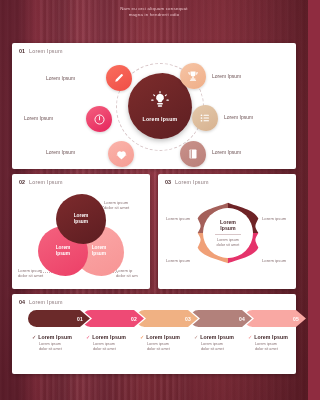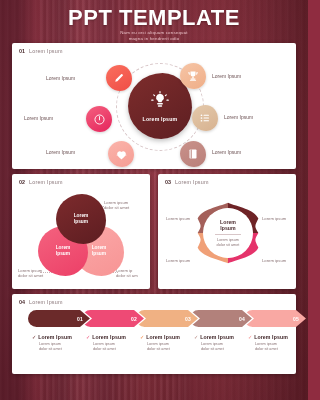--- a/index.html
+++ b/index.html
@@ -159,21 +159,20 @@
 </style>
 </head>
 <body>
 
 <div id="bg"></div>
 <div id="bg-stripes"></div>
 <div id="bg-blinds"></div>
 <div id="bg-vig"></div>
 
 <div id="header">
-  <div id="title">PPT TEMPLATE</div>
   <div class="sub">Nam eu orci aliquam consequat</div>
   <div class="sub">magna in hendrerit odio</div>
 </div>
 
 <div class="card" id="card1">
   <div class="sec-head">
     <span class="sec-num">01</span>
     <span class="sec-lbl">Lorem Ipsum</span>
   </div>
 

